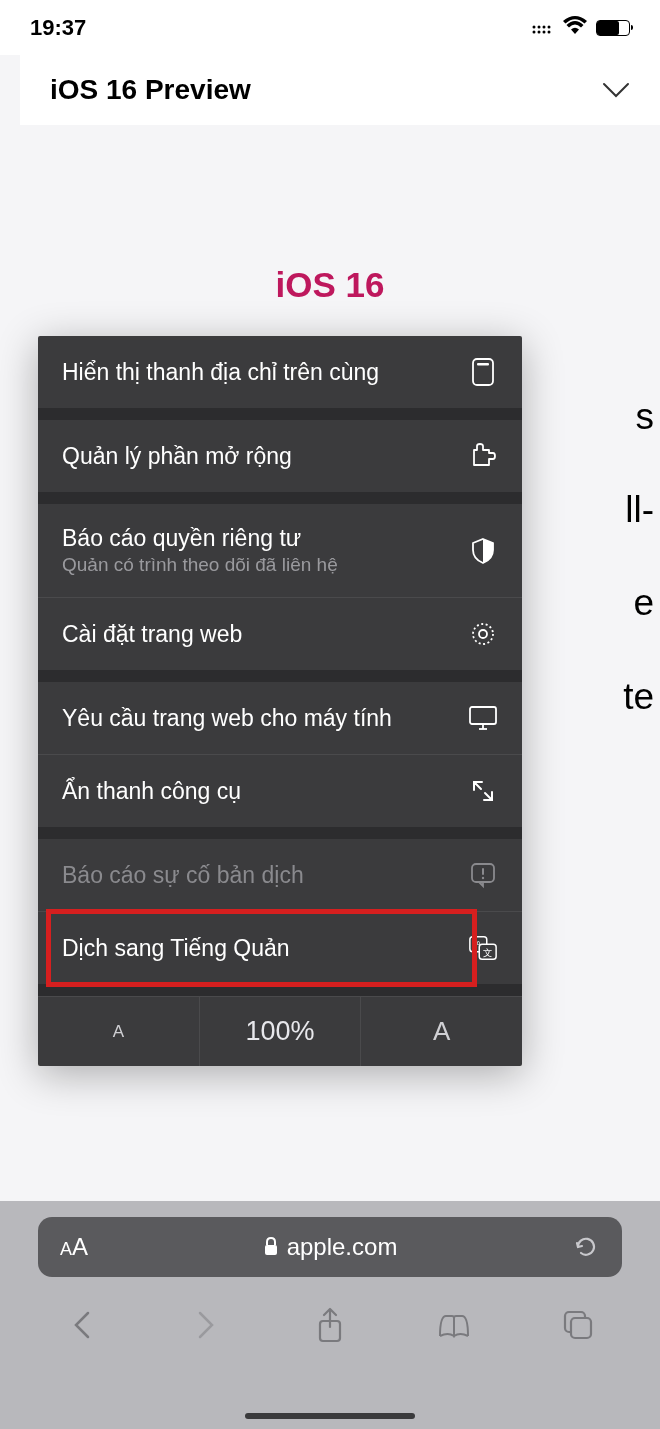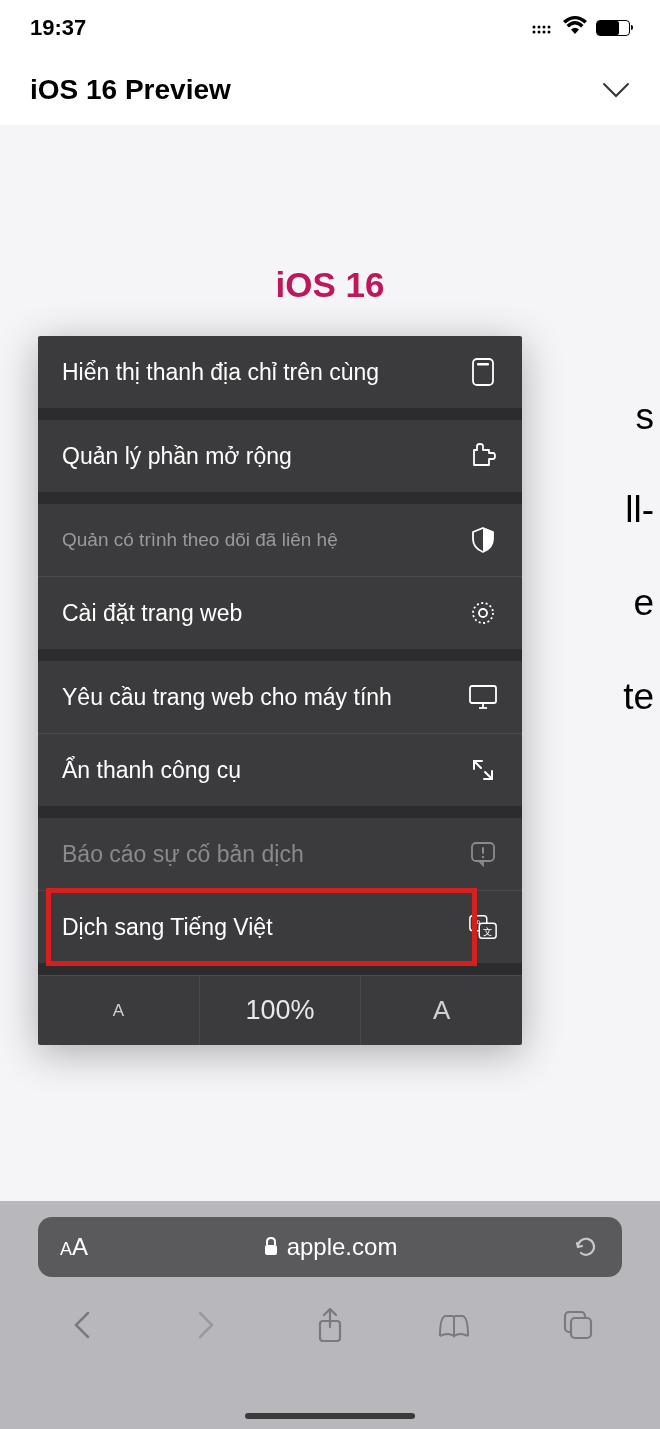--- a/index.html
+++ b/index.html
@@ -59,20 +59,21 @@
       background: #000;
       border-radius: 2px;
     }
     .nav-header {
       height: 70px;
       display: flex;
       justify-content: space-between;
       align-items: center;
       padding: 0 30px;
       background: #fff;
+      margin-left: 20px;
     }
     .nav-title {
       font-size: 28px;
       font-weight: 700;
       color: #000;
     }
     .chevron-down {
       width: 28px;
       height: 16px;
     }
@@ -333,20 +334,21 @@
           </svg>
       </div>
     </div>
   </div>
 
   <div class="section-divider"></div>
 
   <div class="menu-section">
     <div class="menu-item">
       <div class="menu-item-content">
+        <span class="menu-label">Báo cáo quyền riêng tư</span>
         <span class="menu-sublabel">Quản có trình theo dõi đã liên hệ</span>
       </div>
       <div class="menu-icon">
         <svg width="24" height="28" viewBox="0 0 24 28">
             <path d="M12 2 L22 6 L22 13 Q22 22 12 26 Q2 22 2 13 L2 6 Z" stroke="#fff" stroke-width="1.8" fill="none"></path>
             <path d="M12 2 L12 26 Q22 22 22 13 L22 6 Z" fill="#fff"></path>
           </svg>
       </div>
     </div>
     <div class="menu-item">
@@ -401,21 +403,21 @@
             <rect x="3" y="3" width="22" height="18" rx="4" stroke="#8a8a8e" stroke-width="1.8" fill="none"></rect>
             <path d="M14 21 L14 25 L10 21" stroke="#8a8a8e" stroke-width="1.8" fill="none"></path>
             <line x1="14" y1="8" x2="14" y2="13" stroke="#8a8a8e" stroke-width="2" stroke-linecap="round"></line>
             <circle cx="14" cy="17" r="1.2" fill="#8a8a8e"></circle>
           </svg>
       </div>
     </div>
     <div class="menu-item highlighted">
       <div class="highlight-box"></div>
       <div class="menu-item-content">
-        <span class="menu-label">Dịch sang Tiếng Việt</span>
+        <span class="menu-label">Dịch sang Tiếng Quản</span>
       </div>
       <div class="menu-icon">
         <svg width="32" height="28" viewBox="0 0 32 28">
             <rect x="2" y="2" width="18" height="16" rx="3" stroke="#fff" stroke-width="1.6" fill="none"></rect>
             <text x="11" y="13" font-size="10" fill="#fff" text-anchor="middle" font-family="Arial">A</text>
             <rect x="12" y="10" width="18" height="16" rx="3" stroke="#fff" stroke-width="1.6" fill="#3b3b3d"></rect>
             <text x="21" y="22" font-size="10" fill="#fff" text-anchor="middle" font-family="Arial">文</text>
           </svg>
       </div>
     </div>

